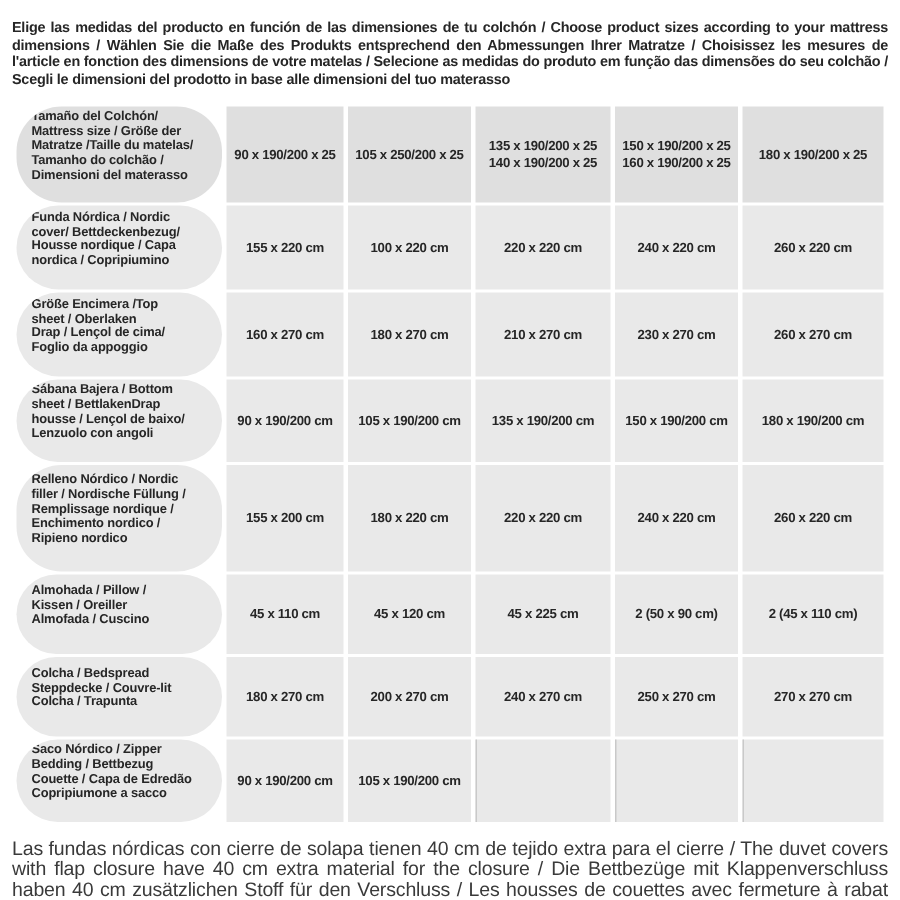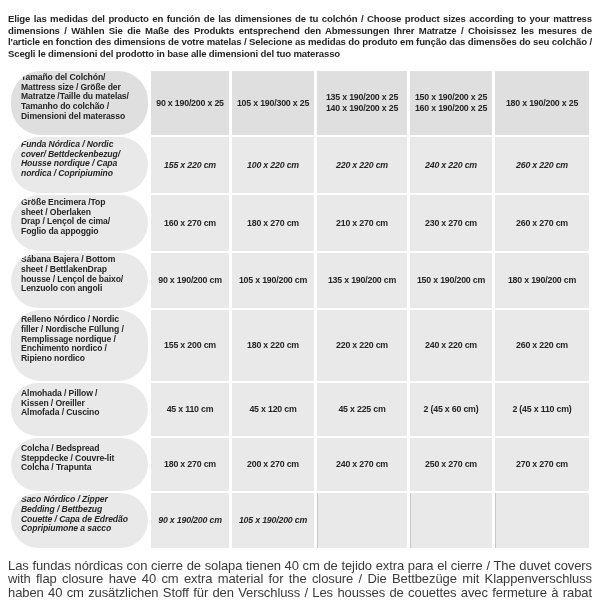--- a/index.html
+++ b/index.html
@@ -54,27 +54,27 @@
     font-weight: bold;
     white-space: pre-line;
     line-height: 11px;
     letter-spacing: -0.2px;
   }
   td.empty {
     background: #ffffff;
     border-left: 1px solid var(--empty-cell-border, #c9c9c9);
   }
   tr.r1 { height: 60px; }
-  tr.r2 { height: 56px; font-style: italic; }
+  tr.r2 { height: 56px; }
   tr.r3 { height: 56px; }
   tr.r4 { height: 44px; }
   tr.r5 { height: 71px; }
   tr.r6 { height: 53px; }
   tr.r7 { height: 53px; }
-  tr.r8 { height: 40px; font-style: italic; }
+  tr.r8 { height: 40px; }
   .footer {
     margin-top: 9px;
     font-size: 13px;
     line-height: 13.4px;
     color: var(--footer-text, #3a3a3a);
     text-align: justify;
     letter-spacing: -0.1px;
   }
 </style>
 </head>
@@ -93,21 +93,21 @@
       <col style="width:94px">
     </colgroup>
     <tbody>
         <tr class="r1 header-row">
           <td class="label">Tamaño del Colchón/
 Mattress size / Größe der
 Matratze /Taille du matelas/
 Tamanho do colchão /
 Dimensioni del materasso</td>
           <td class="val">90 x 190/200 x 25</td>
-          <td class="val">105 x 190/300 x 25</td>
+          <td class="val">105 x 250/200 x 25</td>
           <td class="val">135 x 190/200 x 25
 140 x 190/200 x 25</td>
           <td class="val">150 x 190/200 x 25
 160 x 190/200 x 25</td>
           <td class="val">180 x 190/200 x 25</td>
         </tr>
         <tr class="r2">
           <td class="label">Funda Nórdica /  Nordic
 cover/ Bettdeckenbezug/
 Housse nordique  / Capa
@@ -152,21 +152,21 @@
           <td class="val">240 x 220 cm</td>
           <td class="val">260 x 220 cm</td>
         </tr>
         <tr class="r6">
           <td class="label">Almohada  / Pillow /
 Kissen / Oreiller
 Almofada / Cuscino</td>
           <td class="val">45 x 110 cm</td>
           <td class="val">45 x 120 cm</td>
           <td class="val">45 x 225 cm</td>
-          <td class="val">2 (45 x 60 cm)</td>
+          <td class="val">2 (50 x 90 cm)</td>
           <td class="val">2 (45 x 110 cm)</td>
         </tr>
         <tr class="r7">
           <td class="label">Colcha / Bedspread
 Steppdecke / Couvre-lit
 Colcha / Trapunta</td>
           <td class="val">180 x 270 cm</td>
           <td class="val">200 x 270 cm</td>
           <td class="val">240 x 270 cm</td>
           <td class="val">250 x 270 cm</td>

